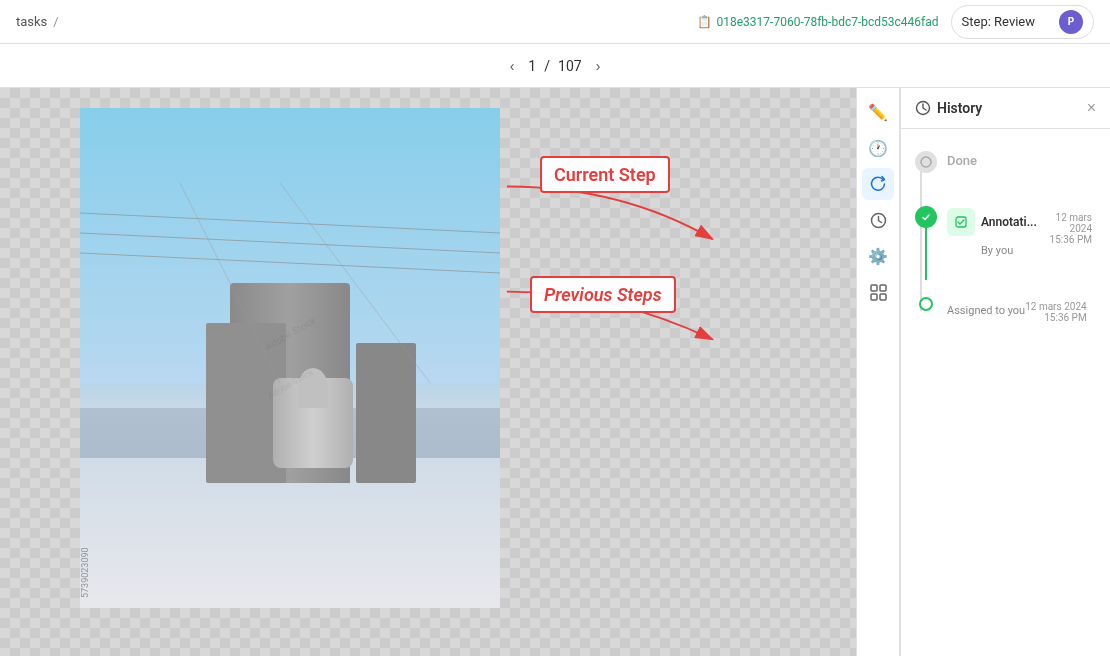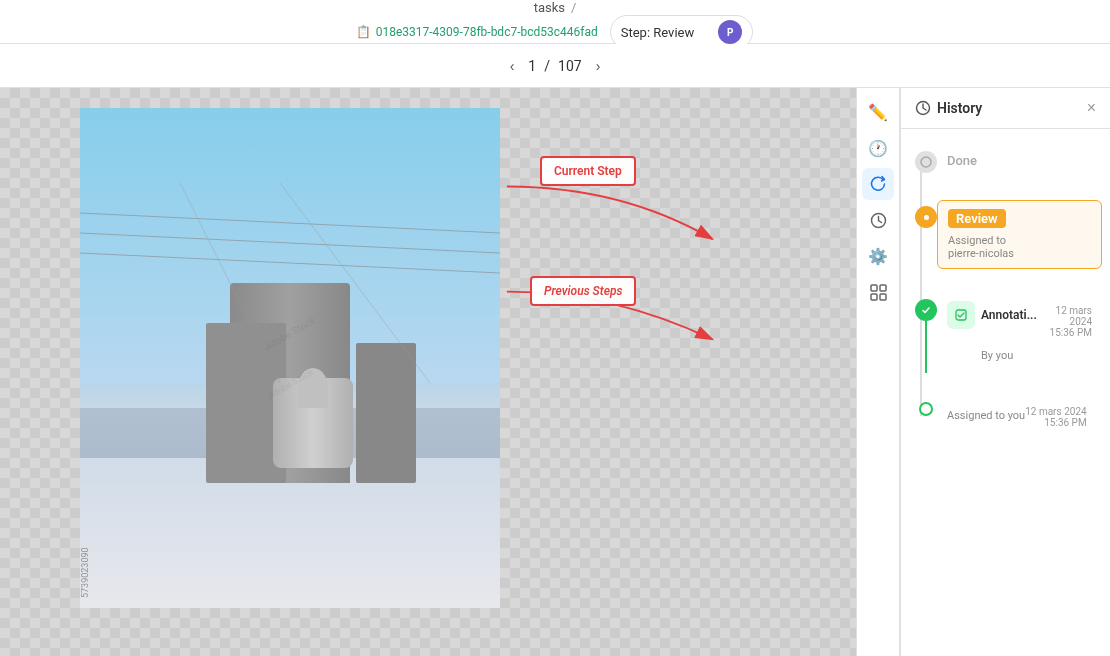--- a/index.html
+++ b/index.html
@@ -7,21 +7,20 @@
 
     
     .topbar {
       display: flex;
       align-items: center;
       justify-content: space-between;
       padding: 0 16px;
       height: 44px;
       background: #fff;
       border-bottom: 1px solid #e0e0e0;
-      flex-direction: column;
     }
     .topbar-left {
       display: flex;
       align-items: center;
       gap: 6px;
       font-size: 13px;
       color: #555;
     }
     .topbar-left .breadcrumb-link { color: #555; cursor: pointer; }
     .topbar-left .breadcrumb-sep { color: #999; }
@@ -326,21 +325,21 @@
       color: #22c55e;
       flex-shrink: 0;
     }
 
     
     .callout {
       position: absolute;
       border: 2px solid #e53e3e;
       background: rgba(255,255,255,0.95);
       padding: 6px 12px;
-      font-size: 12px;
+      font-size: 18px;
       font-weight: 600;
       color: #e53e3e;
       border-radius: 4px;
       white-space: nowrap;
     }
     .callout.current-step {
       top: 60px;
       left: 20px;
     }
     .callout.previous-steps {
@@ -361,21 +360,21 @@
 <body>
 
 <div class="topbar">
   <div class="topbar-left">
     <span class="breadcrumb-link">tasks</span>
     <span class="breadcrumb-sep">/</span>
   </div>
   <div class="topbar-right">
     <div class="file-id">
       <span>📋</span>
-      <span>018e3317-4309-78fb-bdc7-bcd53c446fad</span>
+      <span>018e3317-7060-78fb-bdc7-bcd53c446fad</span>
     </div>
     <div class="step-badge">
       <span>Step: Review</span>
       <div class="avatar">P</div>
     </div>
   </div>
 </div>
 
 <div class="navbar">
   <div class="pagination">
@@ -491,35 +490,20 @@
           <div class="timeline-dot done">
             <svg width="12" height="12" viewBox="0 0 12 12" fill="none">
               <circle cx="6" cy="6" r="5" stroke="#aaa" stroke-width="1.5"></circle>
             </svg>
           </div>
           <div class="step-card">
             <div class="done-label">Done</div>
           </div>
         </div>
 
-        <div class="timeline-item">
-          <div class="timeline-dot review">
-            <svg width="13" height="13" viewBox="0 0 13 13" fill="none">
-              <circle cx="6.5" cy="6.5" r="5" fill="#f5a623"></circle>
-              <circle cx="6.5" cy="6.5" r="2.5" fill="#fff"></circle>
-            </svg>
-          </div>
-          <div class="step-card review-card">
-            <div class="step-name review-name">Review</div>
-            <div class="step-meta">
-              <span>Assigned to</span><br>
-              <span>pierre-nicolas</span>
-            </div>
-          </div>
-        </div>
 
         <div class="timeline-item">
           <div class="timeline-dot annotation">
             <svg width="14" height="14" viewBox="0 0 14 14" fill="none">
               <circle cx="7" cy="7" r="6" fill="#22c55e"></circle>
               <path d="M4 7.5L6 9.5L10 5" stroke="white" stroke-width="1.5" stroke-linecap="round" stroke-linejoin="round"></path>
             </svg>
           </div>
 
           <div style="position:absolute;left:-12px;top:24px;width:2px;height:56px;background:#22c55e;"></div>
@@ -527,21 +511,21 @@
             <div>
               <div class="step-name" style="display:flex;align-items:center;gap:6px;">
                 <div class="annotation-icon">
                   <svg width="14" height="14" viewBox="0 0 14 14" fill="none">
                     <rect x="2" y="2" width="10" height="10" rx="2" stroke="#22c55e" stroke-width="1.3"></rect>
                     <path d="M4 7l2 2 4-4" stroke="#22c55e" stroke-width="1.3" stroke-linecap="round" stroke-linejoin="round"></path>
                   </svg>
                 </div>
                 <span>Annotati...</span>
               </div>
-              <div class="step-meta" style="margin-top:20px;padding-left:34px;">By you</div>
+              <div class="step-meta" style="margin-top:8px;padding-left:34px;">By you</div>
             </div>
             <div class="step-date">
               <span>12 mars 2024</span><br>
               <span>15:36 PM</span>
             </div>
           </div>
         </div>
 
         <div class="timeline-item">
           <div class="timeline-dot empty" style="background:#fff;border:2px solid #22c55e;width:14px;height:14px;position:absolute;left:-18px;top:8px;"></div>

